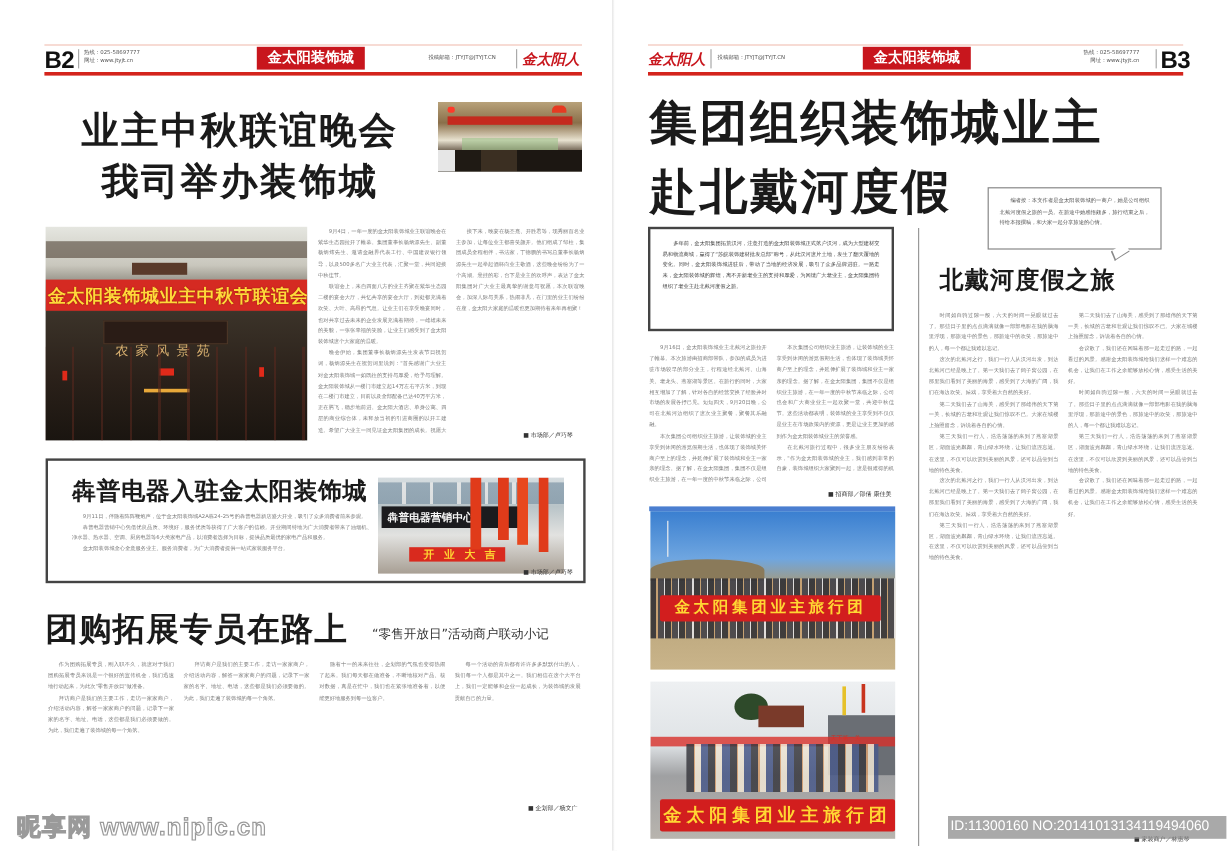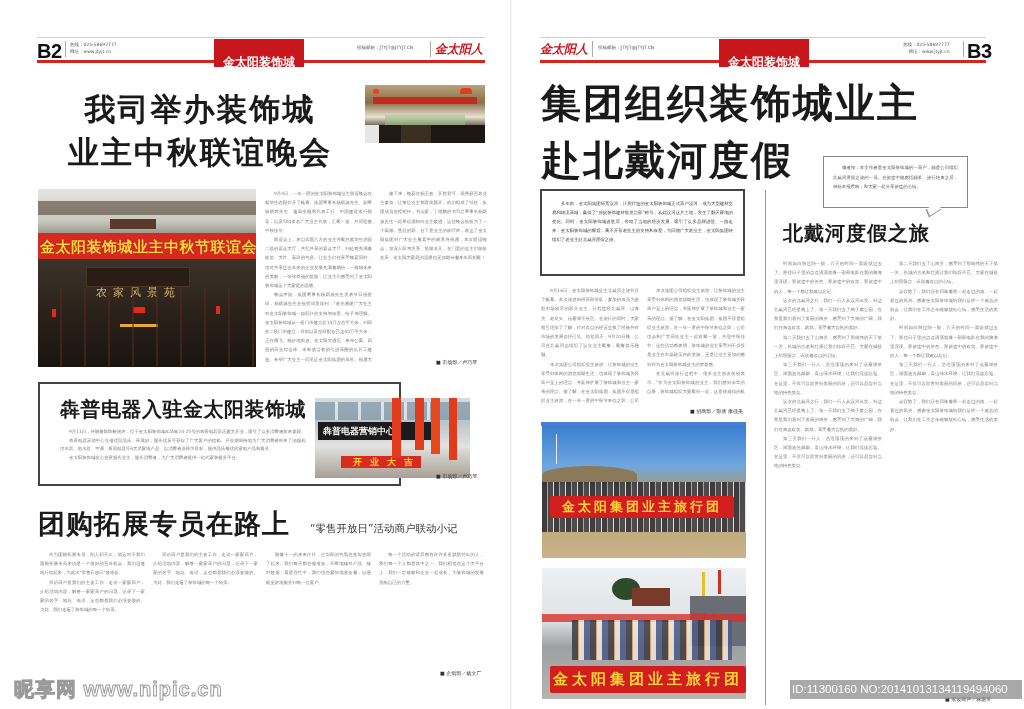--- a/index.html
+++ b/index.html
@@ -11,36 +11,36 @@
   .page-right { left: 512px; width: 512px; }
   .spine { position: absolute; left: 510px; top: 0; width: 4px; height: 709px; background: linear-gradient(to right, #e6e6e6, #fafafa, #e6e6e6); }
 
   
   .hdr { position: absolute; top: 37px; height: 26px; border-top: 1px solid #f2c4b8; border-bottom: 3px solid #d4241c; }
   .page-left .hdr { left: 37px; width: 448px; }
   .page-right .hdr { left: 28px; width: 446px; }
   .pgno { position: absolute; top: 2px; font-family: "Liberation Sans", sans-serif; font-weight: 900; font-size: 20px; color: #111; letter-spacing: -0.5px; }
   .hotline { position: absolute; top: 3px; font-size: 4.5px; line-height: 7px; color: #555; white-space: nowrap; }
   .hotline-sep { position: absolute; top: 3px; width: 1px; height: 16px; background: #aaa; }
-  .brand-box { position: absolute; top: 1px; height: 19px; background: #c8161d; color: #fff; font-size: 12px; font-weight: bold; line-height: 19px; text-align: center; padding: 14px 9px; white-space: nowrap; }
+  .brand-box { position: absolute; top: 1px; height: 19px; background: #c8161d; color: #fff; font-size: 12px; font-weight: bold; line-height: 19px; text-align: center; padding: 0 9px; white-space: nowrap; }
   .email { position: absolute; top: 7px; font-size: 4.5px; color: #555; white-space: nowrap; }
   .logo-script { position: absolute; top: 3px; font-family: "DejaVu Serif", serif; font-style: italic; font-weight: bold; font-size: 12px; color: #c8161d; white-space: nowrap; }
 
   
   .h-left { position: absolute; left: 40px; top: 88px; width: 320px; font-family: "DejaVu Serif", serif; font-weight: bold; font-size: 31px; line-height: 43px; color: #1a1a1a; letter-spacing: 2px; text-align: center; }
   .photo { position: absolute; overflow: hidden; }
   .photo-cap { position: absolute; color: #ffd93a; font-weight: bold; white-space: nowrap; text-shadow: 0 0 1px #7a0000; }
 
   .body-text { position: absolute; font-size: 4.4px; line-height: 9.2px; color: #7a7a7a; text-align: justify; overflow: hidden; }
   .body-text p { text-indent: 9px; }
   .byline { position: absolute; font-size: 5px; color: #333; white-space: nowrap; }
   .byline::before { content: "■ "; font-size: 5px; }
 
   
-  .box-article { position: absolute; left: 38px; top: 382px; width: 363px; height: 104px; border: 2px solid #444; background: #fff; }
+  .box-article { position: absolute; left: 38px; top: 382px; width: 450px; height: 104px; border: 2px solid #444; background: #fff; }
   .box-title { position: absolute; left: 20px; top: 12px; font-weight: bold; font-size: 20px; color: #1a1a1a; letter-spacing: 0.5px; white-space: nowrap; }
 
   .h-tuan { position: absolute; left: 38px; top: 506px; font-weight: bold; font-size: 27px; color: #1a1a1a; letter-spacing: 1px; white-space: nowrap; }
   .h-tuan-sub { position: absolute; left: 310px; top: 522px; font-size: 10.5px; color: #333; white-space: nowrap; }
 
   
   .h-right { position: absolute; left: 29px; top: 75px; font-family: "DejaVu Sans", sans-serif; font-weight: bold; font-size: 40px; line-height: 57px; color: #1a1a1a; letter-spacing: 2px; white-space: nowrap; }
   .intro-box { position: absolute; left: 28px; top: 189px; width: 205px; height: 87px; border: 2px solid #444; padding: 8px 10px; }
   .intro-box .body-text { position: static; color: #444; font-size: 4.4px; line-height: 9px; }
   .col-rule { position: absolute; left: 253px; top: 190px; width: 1px; height: 515px; background: #999; }
@@ -67,22 +67,22 @@
       <div>热线：025-58697777</div>
       <div>网址：www.jtyjt.cn</div>
     </div>
     <div class="brand-box" style="left:177px;">金太阳装饰城</div>
     <div class="email" style="left:320px;">投稿邮箱：JTYJT@JTYJT.CN</div>
     <div class="hotline-sep" style="left:393px;"></div>
     <div class="logo-script" style="left:398px;">金太阳人</div>
   </div>
 
   <div class="h-left">
+    <div>业主中秋联谊晚会</div>
     <div>我司举办装饰城</div>
-    <div>业主中秋联谊晚会</div>
   </div>
 
   <div class="photo" style="left:365px; top:85px; width:120px; height:58px; background:linear-gradient(180deg,#b8a27a 0%,#8a6f4a 30%,#e8e2d0 55%,#4a3a2a 75%,#2a2218 100%);">
     <div style="position:absolute;left:8px;top:12px;width:104px;height:7px;background:#c42a1e;"></div>
     <div style="position:absolute;left:8px;top:4px;width:6px;height:5px;background:#ff3a2a;border-radius:2px;"></div>
     <div style="position:absolute;left:95px;top:3px;width:12px;height:6px;background:#e63a22;border-radius:4px 4px 0 0;"></div>
     <div style="position:absolute;left:20px;top:30px;width:80px;height:12px;background:#9cc28a;opacity:0.6;"></div>
     <div style="position:absolute;left:0;top:40px;width:120px;height:18px;background:linear-gradient(90deg,#e6e6e6 0 12%,#1f1a14 12% 30%,#3b2f22 30% 55%,#1c1712 55% 100%);"></div>
   </div>
 

